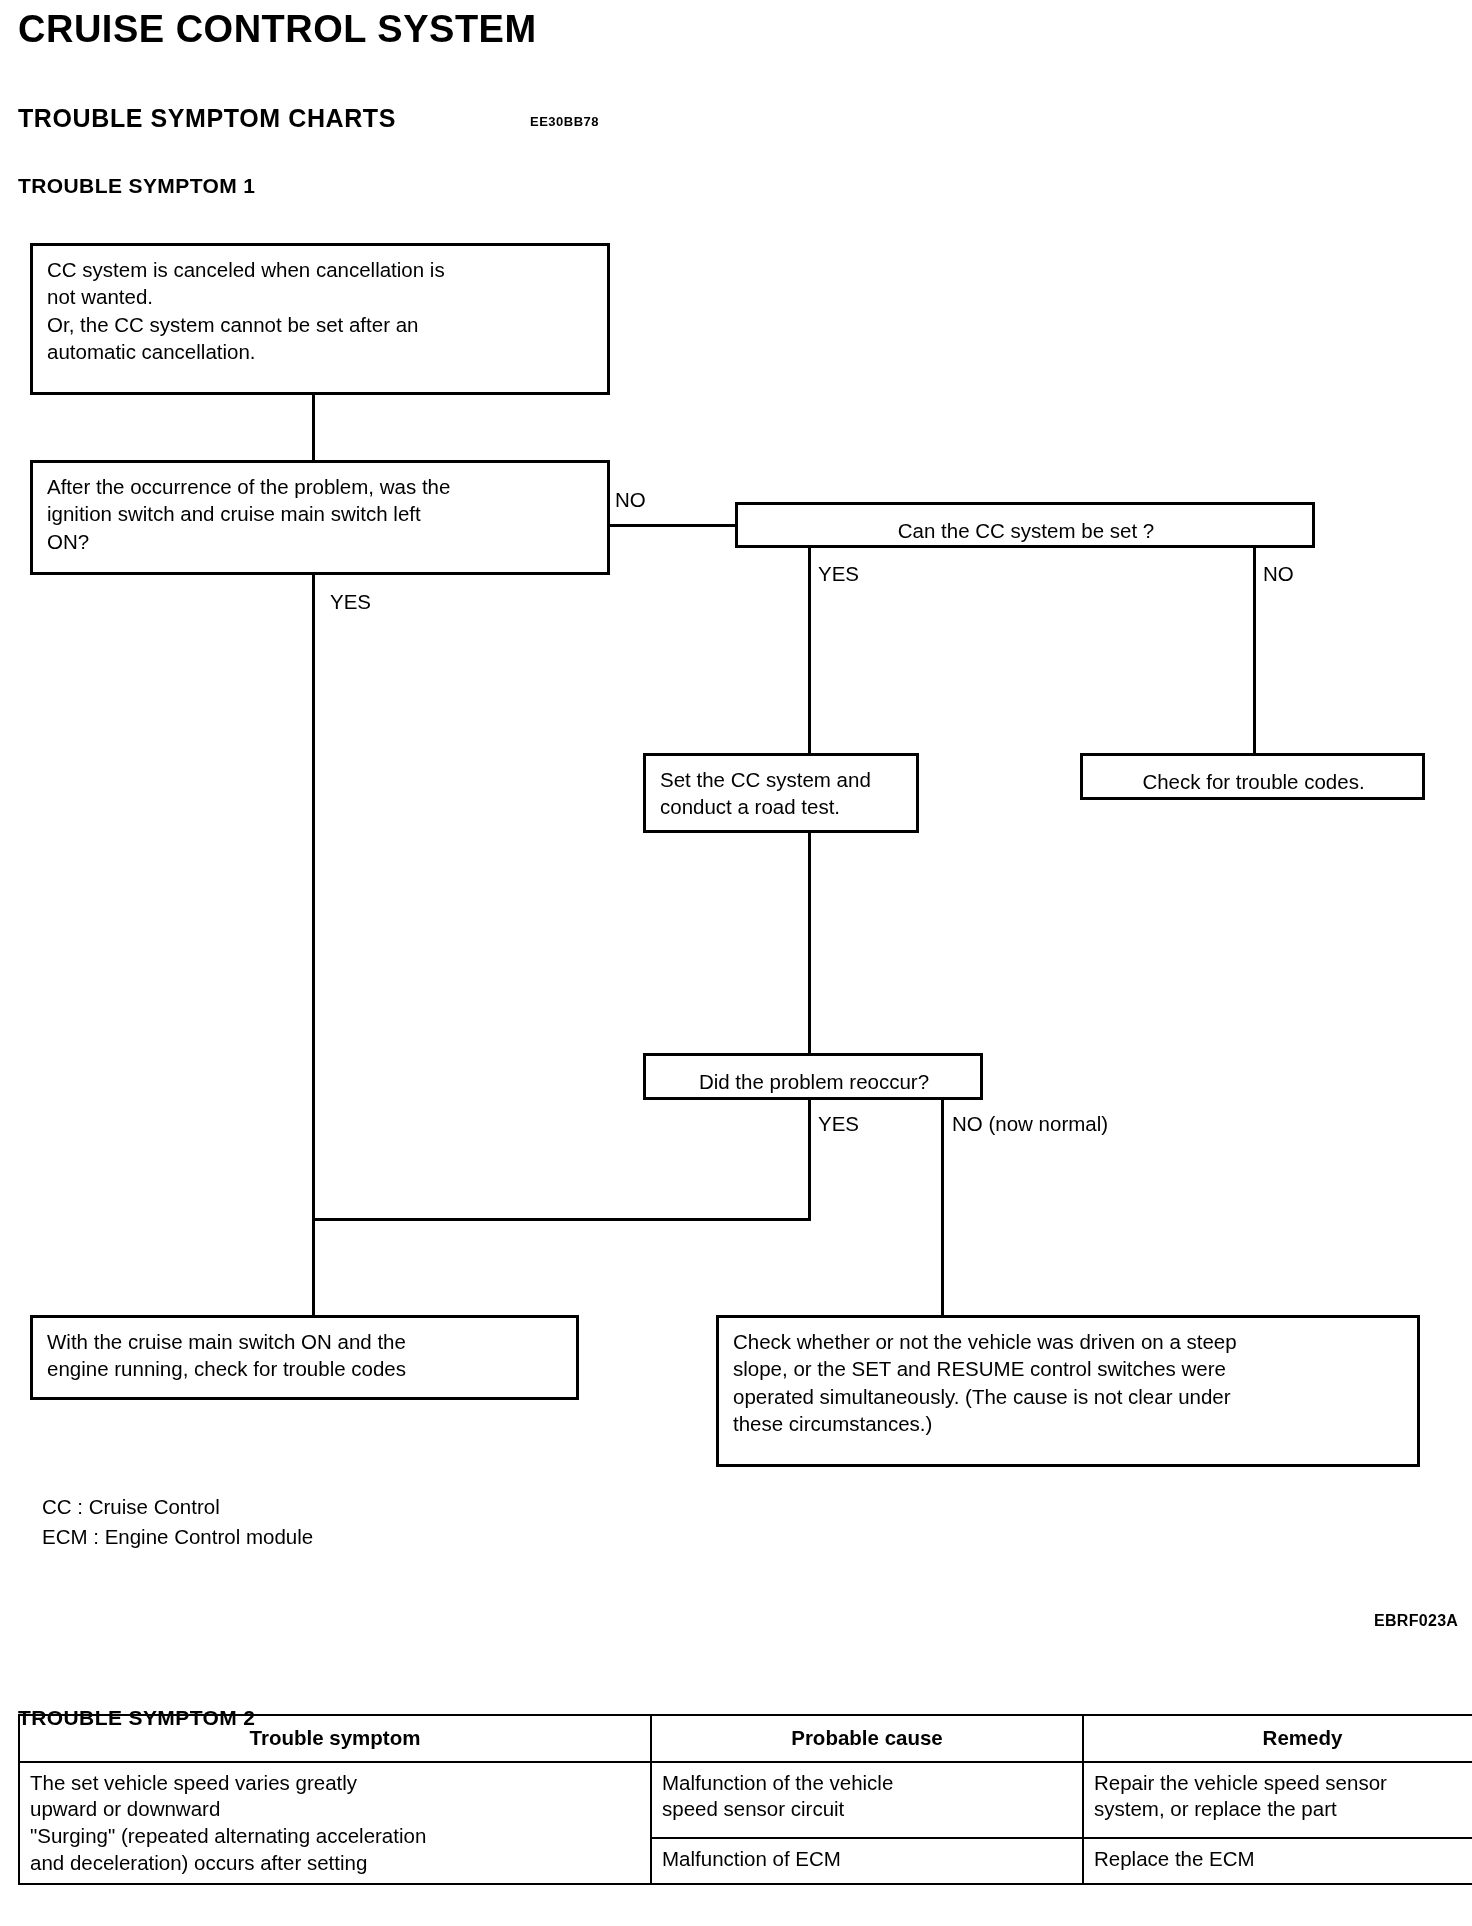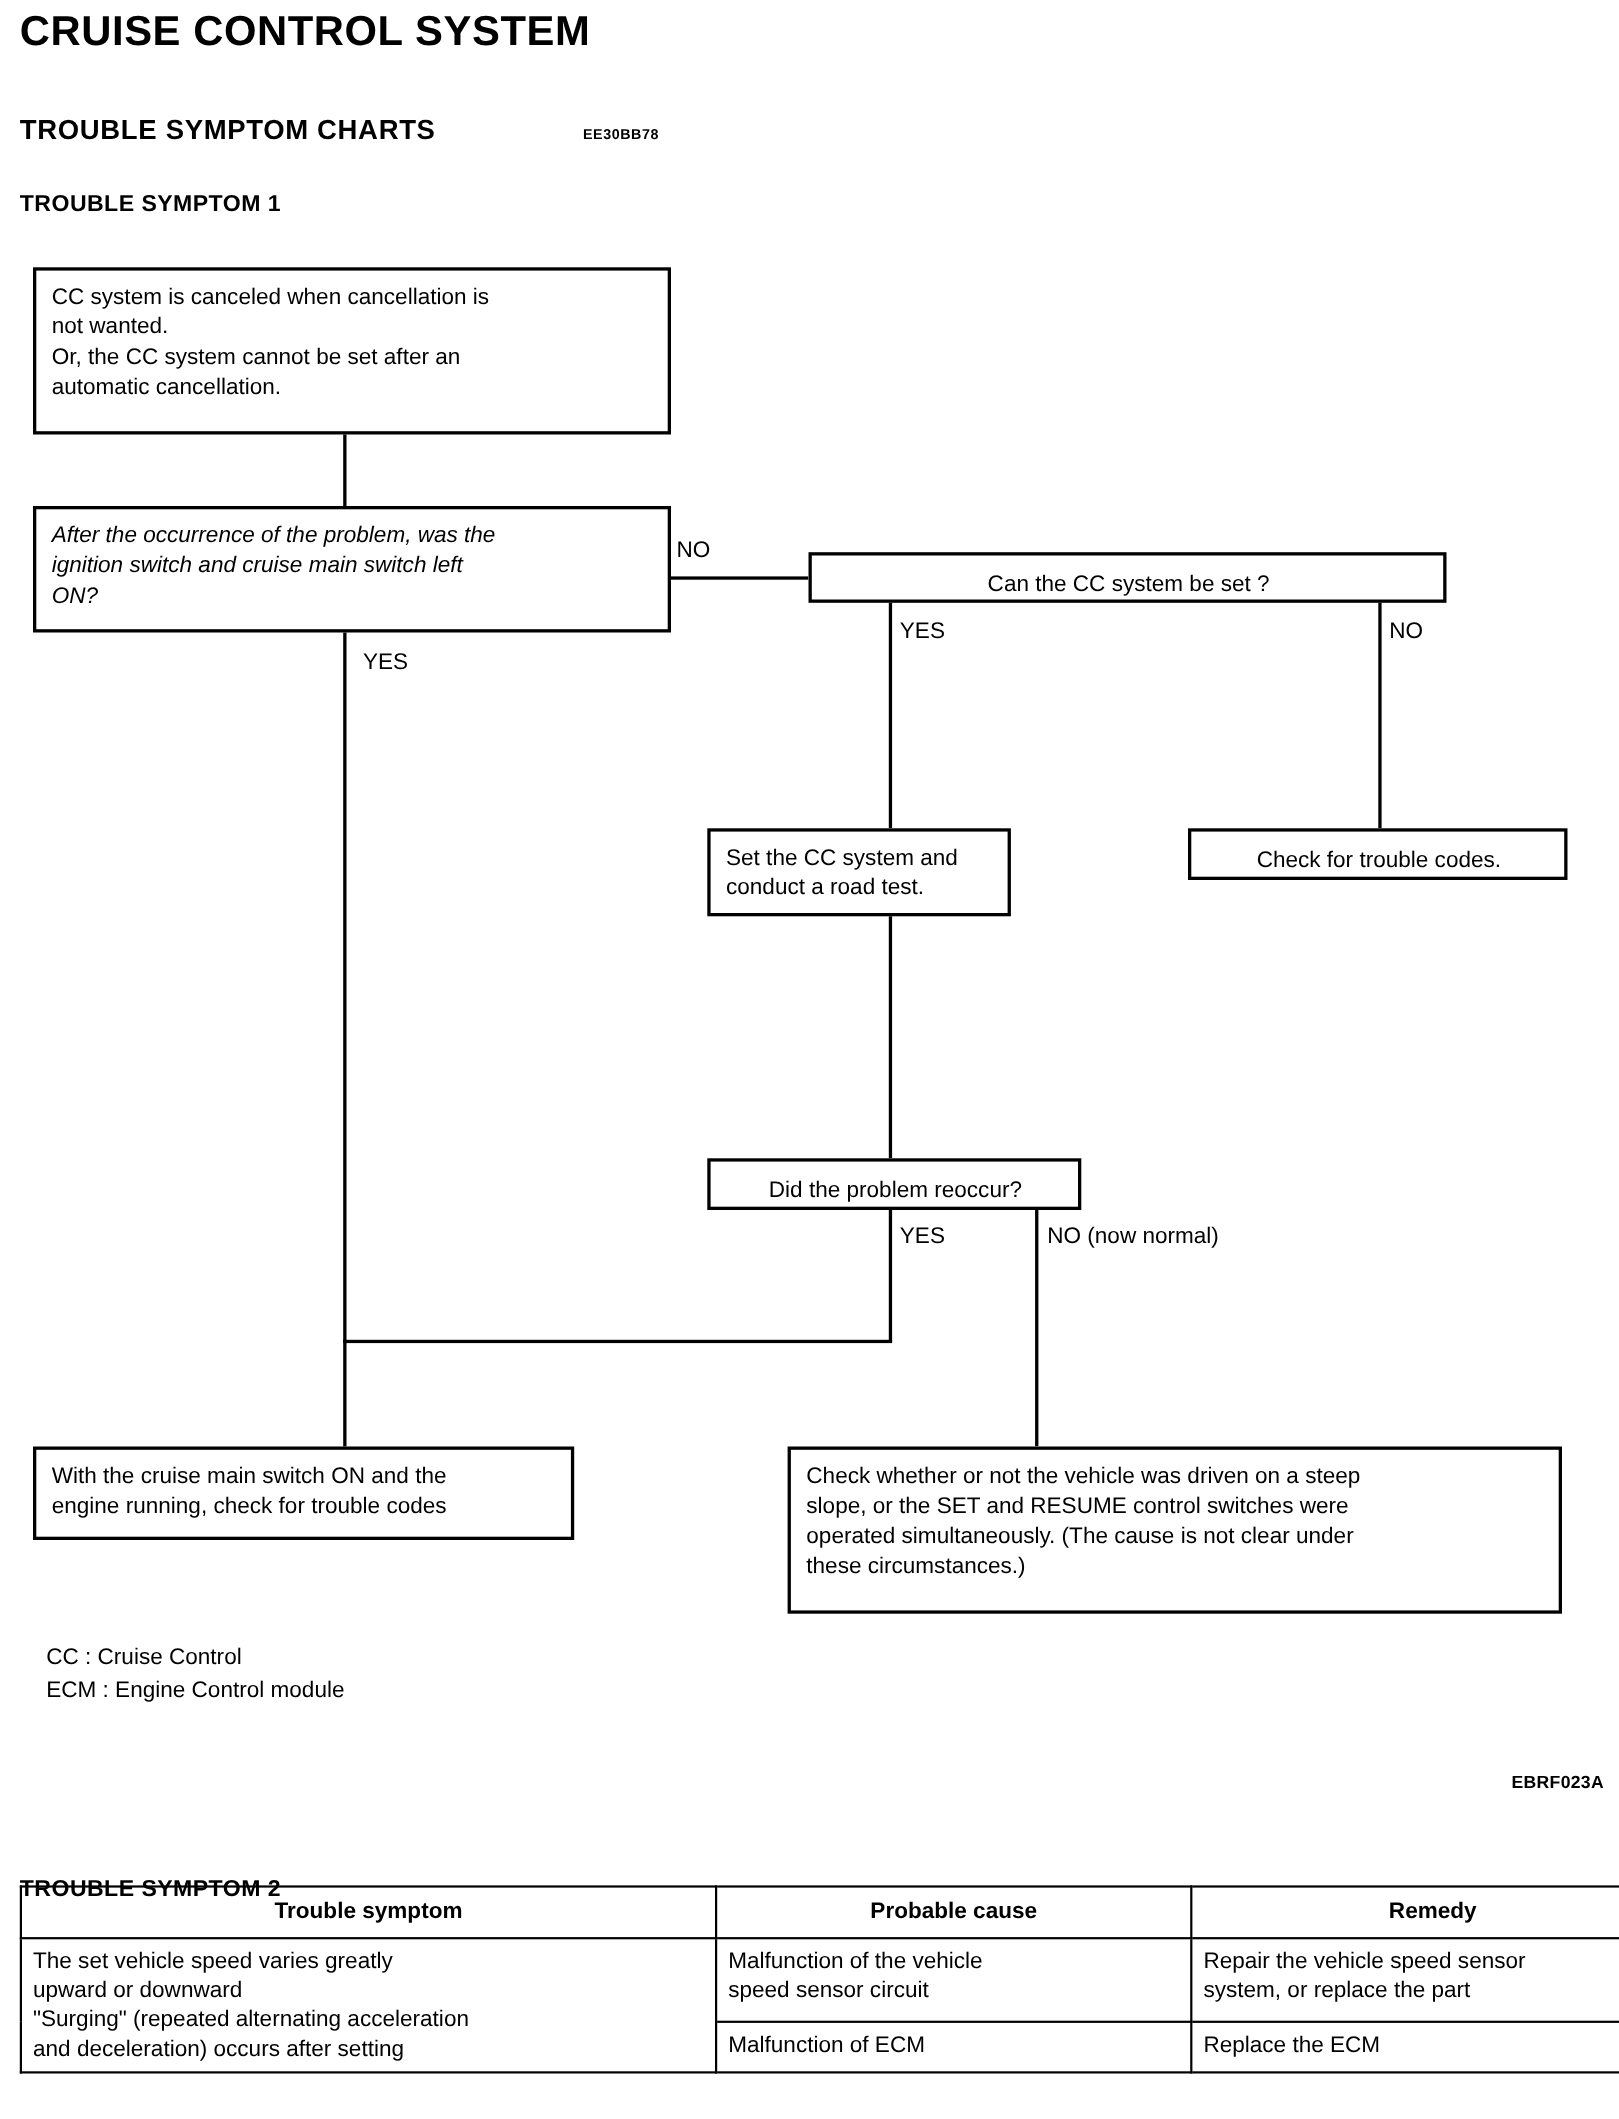--- a/index.html
+++ b/index.html
@@ -144,21 +144,21 @@
   <div class="code-small">EE30BB78</div>
   <div class="symptom1-label">TROUBLE SYMPTOM 1</div>
 
   <div class="fbox" style="left:30px; top:243px; width:580px; height:152px;">CC system is canceled when cancellation is
 not wanted.
 Or, the CC system cannot be set after an
 automatic cancellation.</div>
 
   <div class="ln" style="left:312px; top:395px; width:3px; height:65px;"></div>
 
-  <div class="fbox" style="left:30px; top:460px; width:580px; height:115px;font-style:italic;">After the occurrence of the problem, was the
+  <div class="fbox" style="left:30px; top:460px; width:580px; height:115px;">After the occurrence of the problem, was the
 ignition switch and cruise main switch left
 ON?</div>
 
   <div class="ln" style="left:610px; top:524px; width:125px; height:3px;"></div>
   <div class="lbl" style="left:615px; top:488px;">NO</div>
 
   <div class="fbox center" style="left:735px; top:502px; width:580px; height:46px;">Can the CC system be set ?</div>
 
   <div class="ln" style="left:312px; top:575px; width:3px; height:645px;"></div>
   <div class="lbl" style="left:330px; top:590px;">YES</div>
@@ -180,21 +180,21 @@
 
   <div class="ln" style="left:808px; top:1100px; width:3px; height:120px;"></div>
   <div class="ln" style="left:312px; top:1218px; width:499px; height:3px;"></div>
   <div class="lbl" style="left:818px; top:1112px;">YES</div>
 
   <div class="ln" style="left:941px; top:1100px; width:3px; height:215px;"></div>
   <div class="lbl" style="left:952px; top:1112px;">NO (now normal)</div>
 
   <div class="ln" style="left:312px; top:1218px; width:3px; height:100px;"></div>
 
-  <div class="fbox" style="left:30px; top:1315px; width:492px; height:85px;">With the cruise main switch ON and the
+  <div class="fbox" style="left:30px; top:1315px; width:549px; height:85px;">With the cruise main switch ON and the
 engine running, check for trouble codes</div>
 
   <div class="fbox" style="left:716px; top:1315px; width:704px; height:152px;">Check whether or not the vehicle was driven on a steep
 slope, or the SET and RESUME control switches were
 operated simultaneously. (The cause is not clear under
 these circumstances.)</div>
 
   <div class="legend" style="left:42px; top:1492px;">CC : Cruise Control
 ECM : Engine Control module</div>
 

